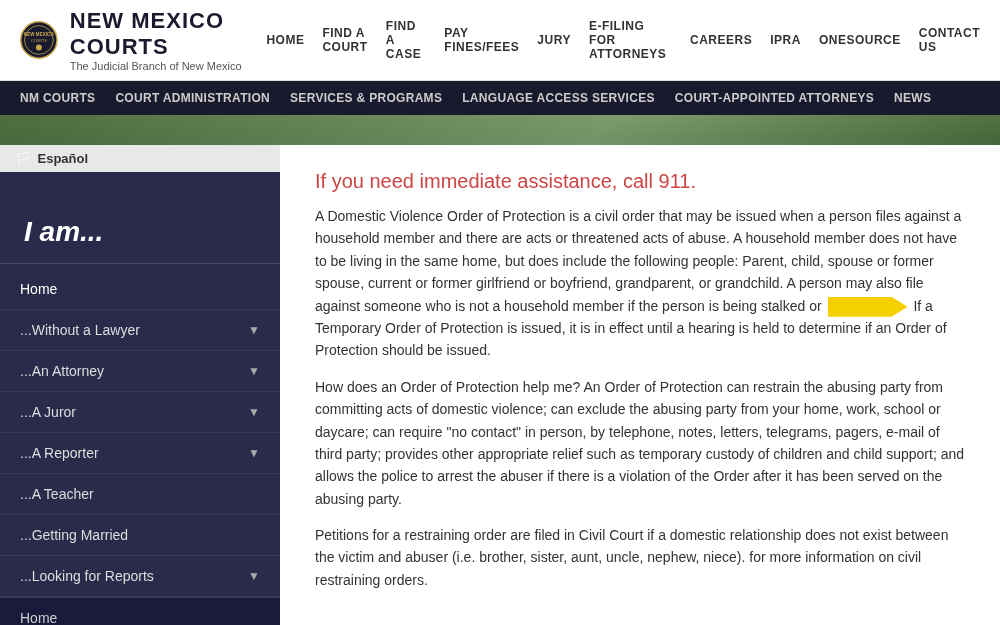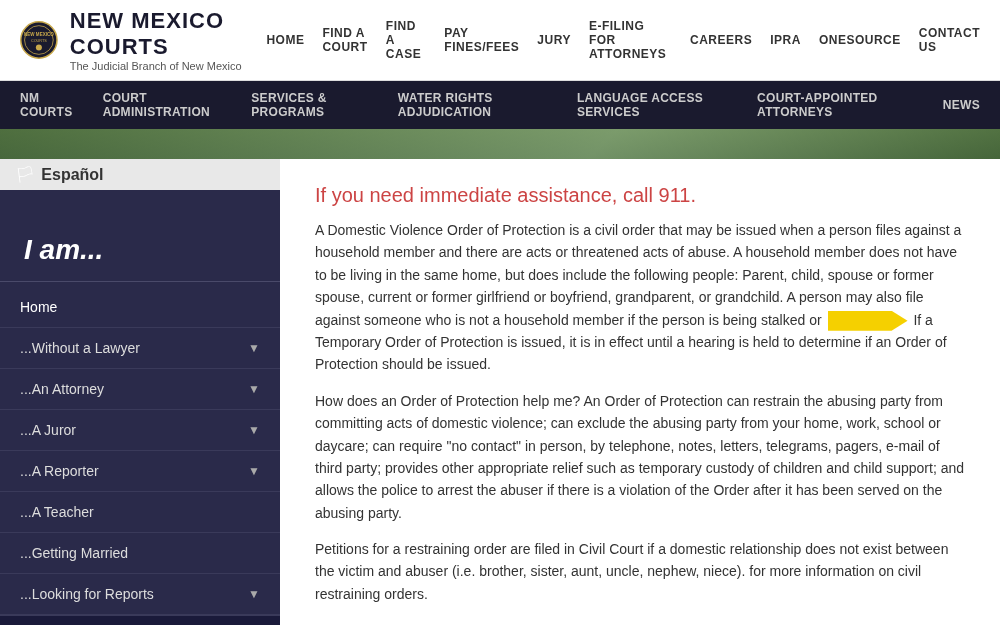--- a/index.html
+++ b/index.html
@@ -77,21 +77,21 @@
       position: absolute;
       top: 0; left: 0; right: 0; bottom: 0;
       background: linear-gradient(135deg, #4a6a3a 0%, #6a8a5a 30%, #8aaa7a 60%, #4a6a3a 100%);
       opacity: 0.7;
     }
 
     
     .espanol-bar {
       background: #e8e8e8;
       padding: 6px 15px;
-      font-size: 16px;
+      font-size: 13px;
       display: flex;
       align-items: center;
       gap: 6px;
     }
     .espanol-bar a {
       color: #333;
       text-decoration: none;
       font-weight: bold;
     }
 
@@ -204,21 +204,20 @@
     <a href="#">IPRA</a>
     <a href="#">ONESOURCE</a>
     <a href="#">CONTACT US</a>
   </nav>
 </div>
 
 <nav class="secondary-nav">
   <a href="#">NM COURTS</a>
   <a href="#">COURT ADMINISTRATION</a>
   <a href="#">SERVICES &amp; PROGRAMS</a>
-  <a href="#">WATER RIGHTS ADJUDICATION</a>
   <a href="#">LANGUAGE ACCESS SERVICES</a>
   <a href="#">COURT-APPOINTED ATTORNEYS</a>
   <a href="#">NEWS</a>
 </nav>
 
 <div class="hero-area"></div>
 
 <div class="main-layout">
 
   <aside class="sidebar">

